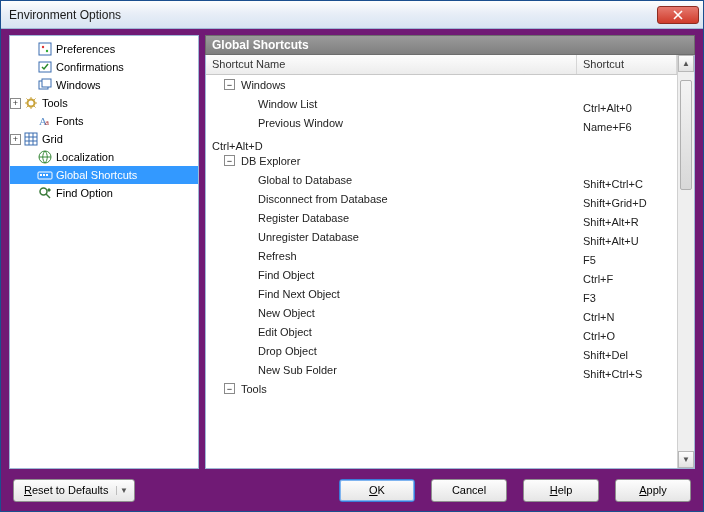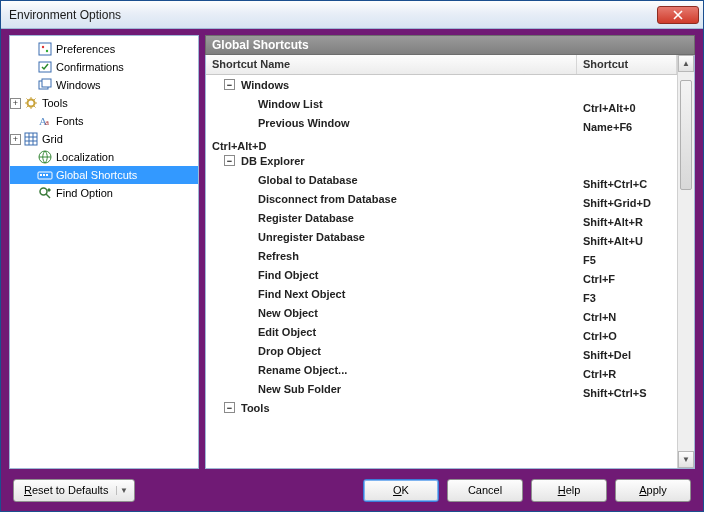--- a/index.html
+++ b/index.html
@@ -13,39 +13,39 @@
 .panes { flex:1; display:flex; gap:6px; min-height:0; }
 .tree { width: 190px; background:#fff; border:1px solid #9fb8d6; overflow:auto; padding: 4px 0; }
 .tree-row { display:flex; align-items:center; height:18px; cursor:pointer; white-space:nowrap; }
 .tree-row.selected { background:#3399ff; color:#fff; }
 .tree-indent { display:inline-block; width:14px; text-align:center; color:#6b6b6b; font-size:10px; }
 .tree-expand { display:inline-flex; width:11px; height:11px; border:1px solid #8a8a8a; align-items:center; justify-content:center; font-size:9px; line-height:1; background:#fff; color:#3a3a3a; margin-right:2px; }
 .tree-noexp { display:inline-block; width:13px; }
 .tree-icon { width:16px; height:16px; display:inline-flex; align-items:center; justify-content:center; margin-right:3px; }
 .content { flex:1; display:flex; flex-direction:column; min-width:0; }
 .section-header { height:20px; background:linear-gradient(#9a9a9a,#7f7f7f); color:#fff; font-weight:bold; font-size:12px; padding:2px 6px; border:1px solid #6d6d6d; }
-.grid-wrap { flex:1; border:1px solid #9fb8d6; border-top:none; background:#fff; display:flex; min-height:0;font-weight:bold; }
+.grid-wrap { flex:1; border:1px solid #9fb8d6; border-top:none; background:#fff; display:flex; min-height:0; }
 .grid { flex:1; overflow:hidden; display:flex; flex-direction:column; }
 .grid-header { display:flex; height:20px; background:linear-gradient(#fdfdfd,#ececec); border-bottom:1px solid #c8c8c8; }
 .gh-cell { padding:3px 6px; border-right:1px solid #d6d6d6; color:#333; }
 .gh-name { flex:1; }
 .gh-shortcut { width:100px; }
 .grid-body { flex:1; overflow:hidden; }
 .g-row { display:flex; height:19px; align-items:center; }
 .g-name { flex:1; display:flex; align-items:center; }
 .g-short { width:100px; padding-left:6px; color:#222;margin-top:8px; }
 .g-indent1 { display:inline-block; width:18px; text-align:center; }
 .g-indent2 { display:inline-block; width:34px; }
 .g-exp { display:inline-flex; width:11px; height:11px; border:1px solid #8a8a8a; align-items:center; justify-content:center; font-size:9px; background:#fff; margin-right:6px; }
 .g-label { color:#222; }
 .scroll-col { width:17px; background:#efefef; border-left:1px solid #d0d0d0; display:flex; flex-direction:column; }
 .scroll-btn { height:17px; background:linear-gradient(#fdfdfd,#e2e2e2); border:1px solid #b8b8b8; display:flex; align-items:center; justify-content:center; font-size:8px; color:#555; }
 .scroll-track { flex:1; position:relative; }
 .scroll-thumb { position:absolute; left:2px; right:2px; top:8px; height:110px; background:linear-gradient(#f4f4f4,#d8d8d8); border:1px solid #b0b0b0; border-radius:2px; }
-.footer { height:30px; display:flex; align-items:center; gap:8px; padding:0 4px; }
+.footer { height:30px; display:flex; align-items:center; gap:16px; padding:0 4px; }
 .footer .spacer { flex:1; }
 .btn { height:23px; min-width:76px; background:linear-gradient(#fdfdfd,#e6e6e6); border:1px solid #8f8f8f; border-radius:3px; padding:0 10px; cursor:pointer; font-size:11px; display:inline-flex; align-items:center; justify-content:center; }
 .btn u { text-decoration:underline; }
 .btn.default { border-color:#3b7dd8; box-shadow:0 0 0 1px #7fb4f0 inset; }
 .btn.split { padding-right:4px; }
 .split-arrow { width:14px; border-left:1px solid #bdbdbd; margin-left:8px; text-align:center; font-size:8px; color:#555; }
 </style>
 </head>
 <body>
 
@@ -284,28 +284,20 @@
                     <span class="g-indent1"></span>
                     <span class="g-indent2"></span>
                     <span class="g-label">Drop Object</span>
                   </div>
                   <div class="g-short">Shift+Del</div>
                 </div>
                 <div class="g-row">
                   <div class="g-name">
                     <span class="g-indent1"></span>
                     <span class="g-indent2"></span>
-                    <span class="g-label">Rename Object...</span>
-                  </div>
-                  <div class="g-short">Ctrl+R</div>
-                </div>
-                <div class="g-row">
-                  <div class="g-name">
-                    <span class="g-indent1"></span>
-                    <span class="g-indent2"></span>
                     <span class="g-label">New Sub Folder</span>
                   </div>
                   <div class="g-short">Shift+Ctrl+S</div>
                 </div>
                 <div class="g-row">
                   <div class="g-name">
                     <span class="g-indent1"></span>
                     <span class="g-exp">−</span>
                     <span class="g-label">Tools</span>
                   </div>

